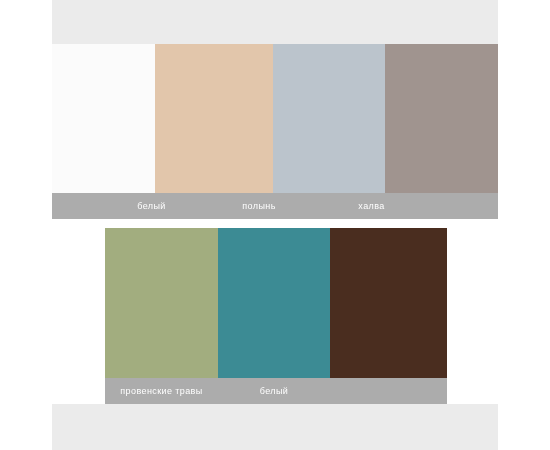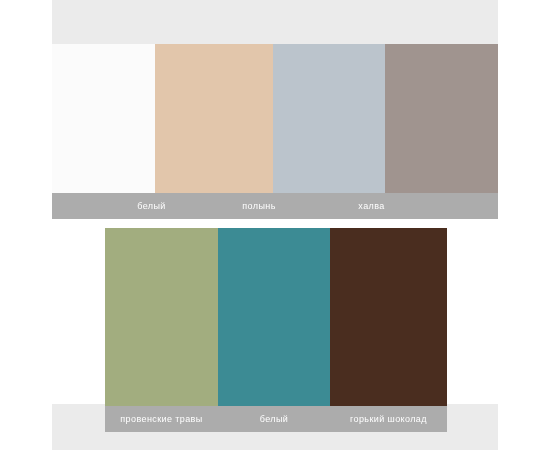--- a/index.html
+++ b/index.html
@@ -56,21 +56,21 @@
     left: 52px;
     top: 44px;
     width: 446px;
     height: 175px;
   }
 
   #palette-accents {
     left: 105px;
     top: 228px;
     width: 342px;
-    height: 204px;
+    height: 176px;
   }
 
   .swatch-row {
     display: flex;
     flex: 1 1 auto;
     min-height: 0;
   }
 
   .swatch {
     height: 100%;
@@ -129,15 +129,14 @@
 
 <div class="palette" id="palette-accents">
   <div class="swatch-row">
     <div class="swatch a0" style="background: rgb(162, 173, 127);"></div>
     <div class="swatch a1" style="background: rgb(60, 139, 148);"></div>
     <div class="swatch a2" style="background: rgb(74, 45, 31);"></div>
   </div>
   <div class="label-row" style="background: rgb(172, 172, 172);">
     <div class="label-cell a0" style="color: rgb(255, 255, 255);">провенские травы</div>
     <div class="label-cell a1" style="color: rgb(255, 255, 255);">белый</div>
-    <div class="label-cell a2" style="color: rgb(255, 255, 255);">горький шоколад</div>
   </div>
 </div>
 
 </body></html>

